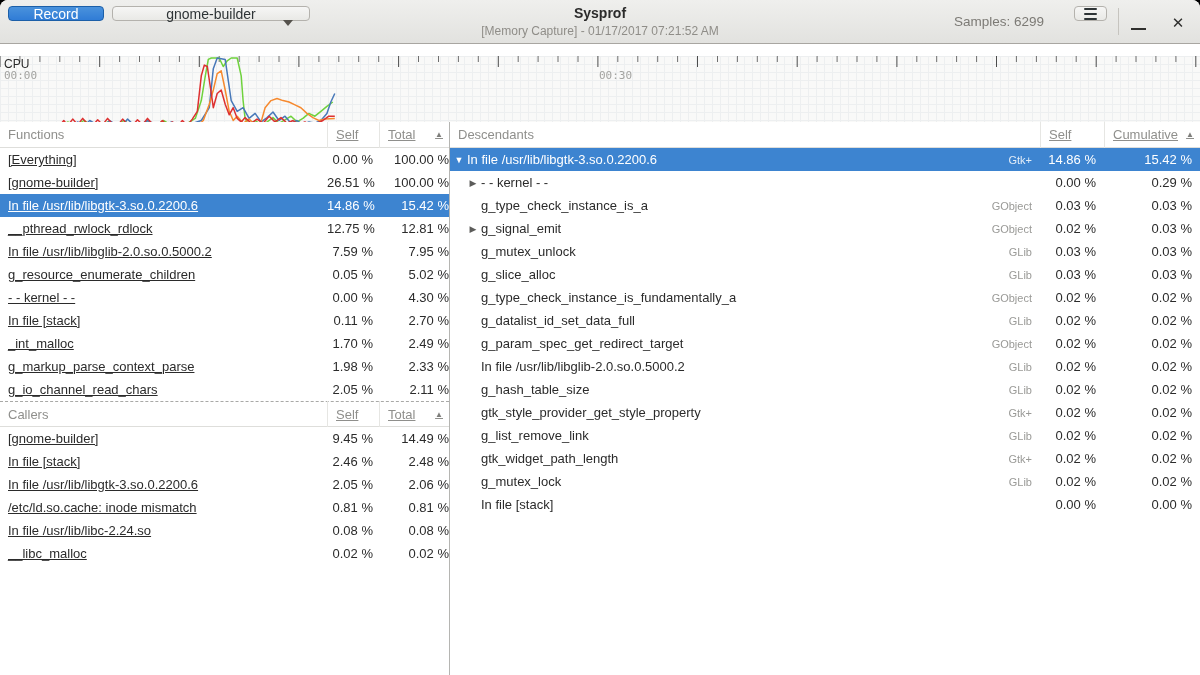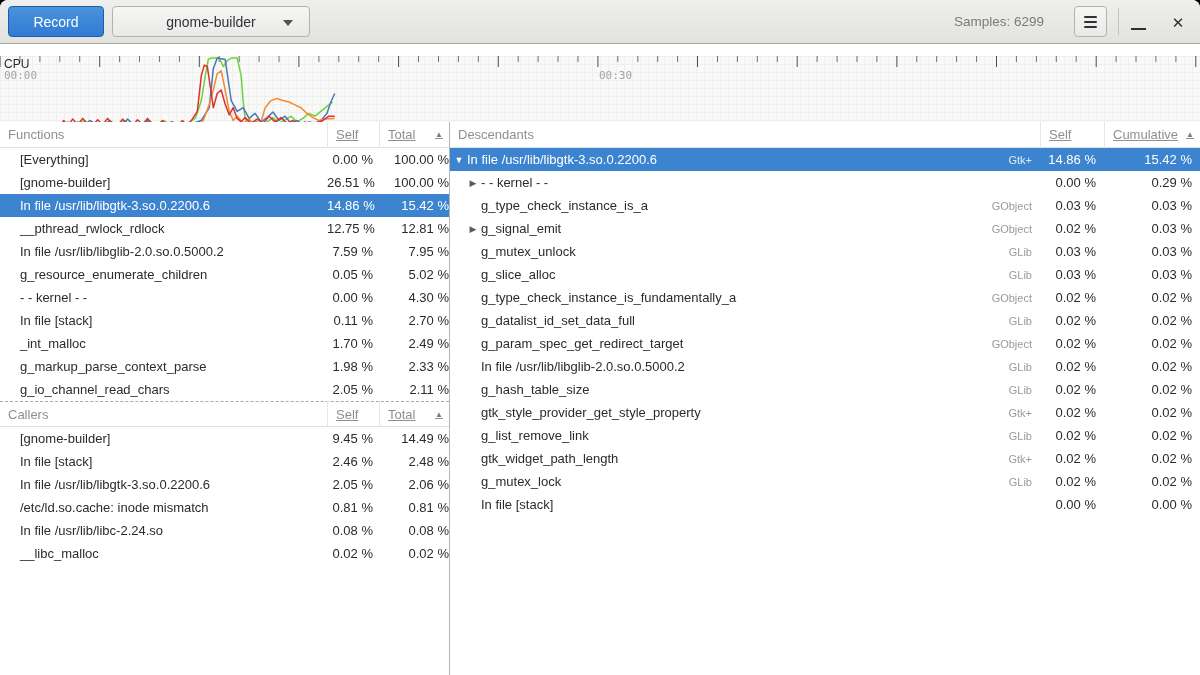--- a/index.html
+++ b/index.html
@@ -2,21 +2,21 @@
 <html><head>
 <meta charset="utf-8">
 <style>
   html,body{margin:0;padding:0;background:#000;}
   .window{position:relative;width:1200px;height:675px;background:#fff;overflow:hidden;
           border-radius:8px 8px 0 0;font-family:"Liberation Sans",sans-serif;
           -webkit-font-smoothing:antialiased;}
   
   .headerbar{position:absolute;left:0;top:0;width:1200px;height:43px;
              background:linear-gradient(#efefed,#e2e2df);border-bottom:1px solid #a8a6a1;}
-  .btn{position:absolute;top:6px;height:31px;box-sizing:border-box;border-radius:4px;
+  .btn{position:absolute;top:6px;height:15px;box-sizing:border-box;border-radius:4px;
        display:flex;align-items:center;justify-content:center;font-size:14px;}
   .record-btn{left:8px;width:96px;background:linear-gradient(#4a92dc,#307cd6);
               border:1px solid #1c5fa8;color:#fff;}
   .target-dd{left:112px;width:198px;background:linear-gradient(#f6f6f5,#e9e9e6);
              border:1px solid #b4b2ad;color:#2e3436;}
   .dd-arrow{position:absolute;right:16px;top:13px;width:0;height:0;
             border-left:5px solid transparent;border-right:5px solid transparent;
             border-top:6px solid #55524c;}
   .titles{position:absolute;left:300px;right:300px;top:6px;text-align:center;line-height:1;}
   .title{font-size:14px;font-weight:bold;color:#2b2b2b;}
@@ -51,22 +51,22 @@
   .th{box-sizing:border-box;height:26px;display:flex;align-items:center;padding:0 6px 0 8px;}
   .th + .th{border-left:1px solid #e6e6e3;text-decoration:underline;}
   .th-name{flex:1;min-width:0;}
   .th-self{width:52px;}
   .th-total{width:70px;justify-content:flex-start;}
   .th-self-r{width:64px;}
   .th-cum{width:96px;}
   .sort-arrow{margin-left:auto;font-size:8px;color:#7e7e7b;padding-left:6px;}
   .trow{display:flex;height:23px;align-items:center;font-size:13px;color:#2b2b2b;}
   .trow.selected{background:#3d84d0;color:#fff;}
-  .c-name{flex:1;min-width:0;padding-left:20px;white-space:nowrap;overflow:hidden;
-          text-overflow:ellipsis;}
+  .c-name{flex:1;min-width:0;padding-left:8px;white-space:nowrap;overflow:hidden;
+          text-overflow:ellipsis;text-decoration:underline;}
   .num{text-align:right;box-sizing:border-box;white-space:nowrap;}
   .c-self{width:52px;padding-right:6px;}
   .c-total{width:70px;}
   .c-self-r{width:64px;padding-right:8px;}
   .c-cum{width:96px;padding-right:8px;}
   .c-cat{font-size:11px;color:#9a9a97;padding-right:8px;white-space:nowrap;}
   .trow.selected .c-cat{color:rgba(255,255,255,.85);}
   .exp{width:12px;margin-left:3px;font-size:9px;color:#5c5c5a;text-align:center;flex:none;}
   .trow.indent1 .exp{margin-left:17px;}
   .trow.selected .exp{color:#fff;}
@@ -78,20 +78,24 @@
 
 <div class="window">
 
   <div class="headerbar">
     <div class="btn record-btn">
       <span>Record</span>
     </div>
     <div class="btn target-dd">
       <span>gnome-builder</span>
       <span class="dd-arrow"></span>
+    </div>
+    <div class="titles">
+      <div class="title">Sysprof</div>
+      <div class="subtitle">[Memory Capture] - 01/17/2017 07:21:52 AM</div>
     </div>
     <div class="samples">Samples: 6299</div>
     <div class="btn menu-btn">
       <span class="bar"></span>
       <span class="bar"></span>
       <span class="bar"></span>
     </div>
     <div class="hb-sep"></div>
     <div class="win-min-hit"></div>
     <div class="win-min"></div>

